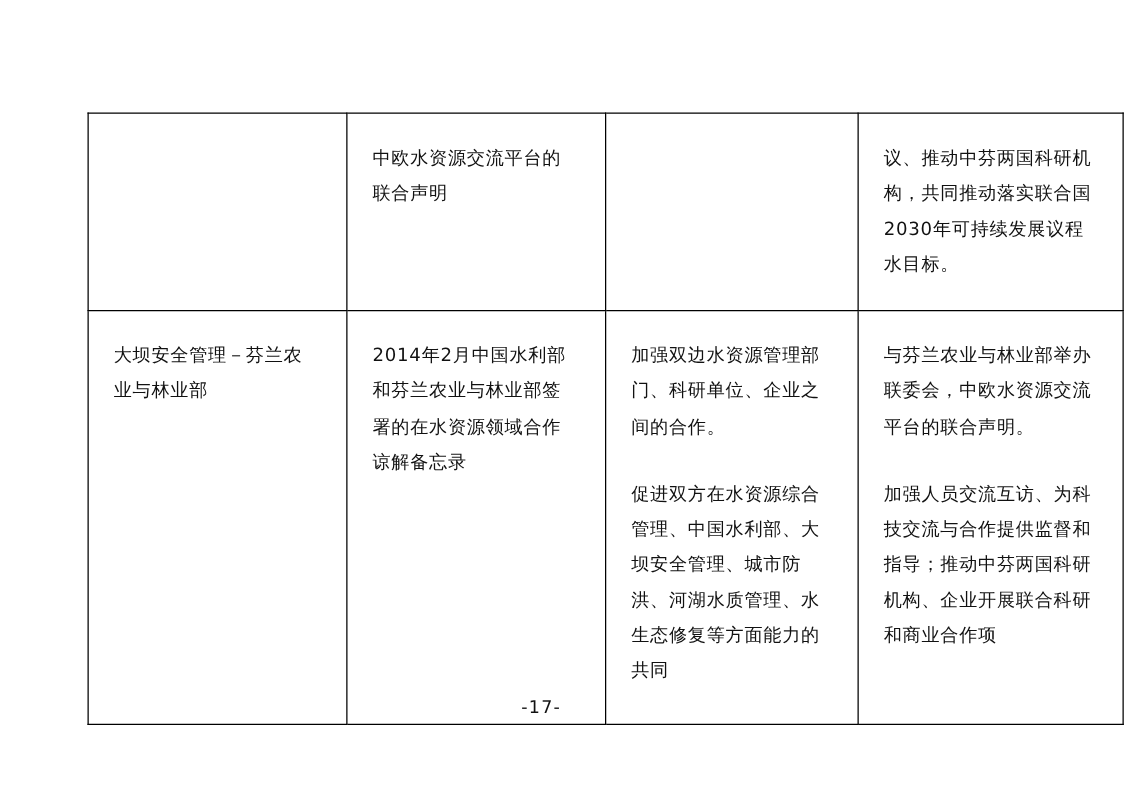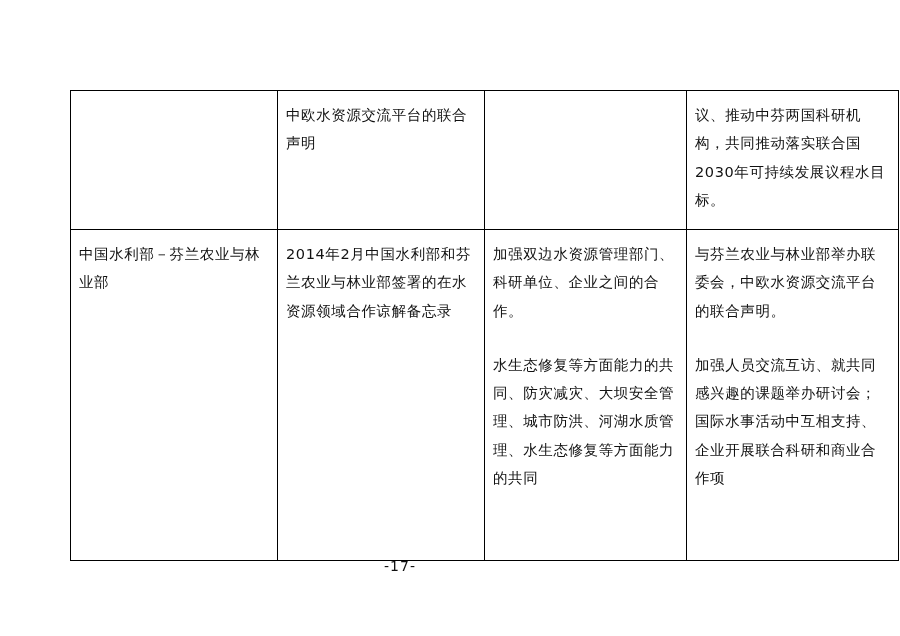--- a/index.html
+++ b/index.html
@@ -39,41 +39,42 @@
     line-height: 1.95;
     letter-spacing: 0.6px;
     color: #111111;
   }
   .col-a { width: 190px; }
   .col-b { width: 190px; }
   .col-c { width: 185px; font-family: Liberation Serif, serif; }
   .col-d { width: 195px; }
 
   .cell-para {
-    margin: 0;
+    margin: 12px;
     white-space: pre-wrap;
   }
   .cell-para + .cell-para {
     margin-top: 26px;
   }
   .row-top td {
     height: 118px;
   }
   .row-main td {
     height: 310px;
   }
   .page-number {
     position: absolute;
     left: 0;
     top: 558px;
     width: 800px;
     text-align: center;
     font-size: 14px;
     letter-spacing: 1px;
     color: #111111;
+    padding-left: 33px;
   }
   .empty-cell {
     font-size: 0;
   }
 </style>
 </head>
 <body>
 
 <div class="page">
 
@@ -86,32 +87,32 @@
           <p class="cell-para">中欧水资源交流平台的联合声明</p>
         </td>
         <td class="col-c empty-cell"></td>
         <td class="col-d">
           <p class="cell-para">议、推动中芬两国科研机构，共同推动落实联合国2030年可持续发展议程水目标。</p>
         </td>
       </tr>
 
       <tr class="row-main">
         <td class="col-a">
-          <p class="cell-para">中国水利部－芬兰农业与林业部</p>
+          <p class="cell-para">大坝安全管理－芬兰农业与林业部</p>
         </td>
         <td class="col-b">
           <p class="cell-para">2014年2月中国水利部和芬兰农业与林业部签署的在水资源领域合作谅解备忘录</p>
         </td>
         <td class="col-c">
           <p class="cell-para">加强双边水资源管理部门、科研单位、企业之间的合作。</p>
-          <p class="cell-para">水生态修复等方面能力的共同、防灾减灾、大坝安全管理、城市防洪、河湖水质管理、水生态修复等方面能力的共同</p>
+          <p class="cell-para">促进双方在水资源综合管理、中国水利部、大坝安全管理、城市防洪、河湖水质管理、水生态修复等方面能力的共同</p>
         </td>
         <td class="col-d">
           <p class="cell-para">与芬兰农业与林业部举办联委会，中欧水资源交流平台的联合声明。</p>
-          <p class="cell-para">加强人员交流互访、就共同感兴趣的课题举办研讨会；国际水事活动中互相支持、企业开展联合科研和商业合作项</p>
+          <p class="cell-para">加强人员交流互访、为科技交流与合作提供监督和指导；推动中芬两国科研机构、企业开展联合科研和商业合作项</p>
         </td>
       </tr>
 
     </tbody>
   </table>
 
   <div class="page-number">-17-</div>
 
 </div>
 

